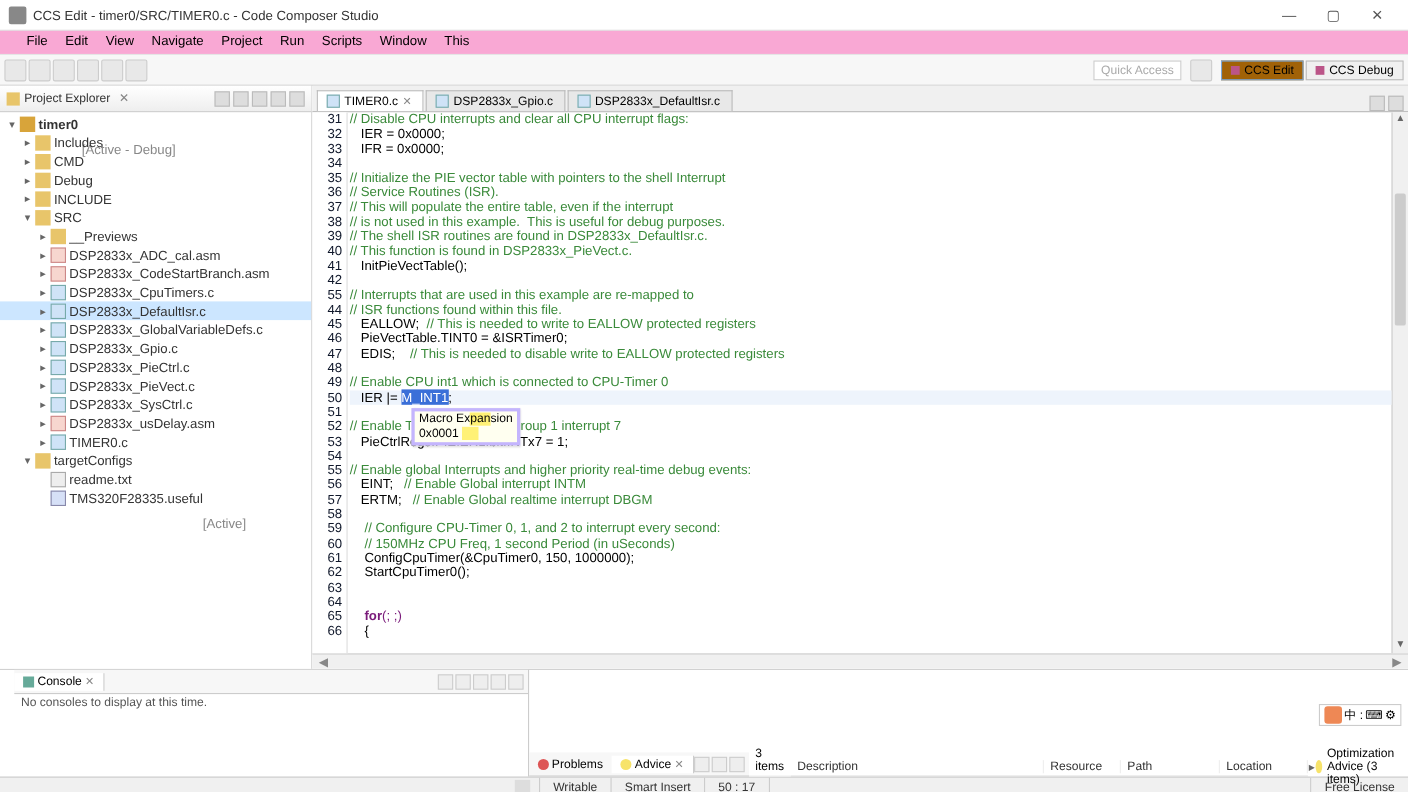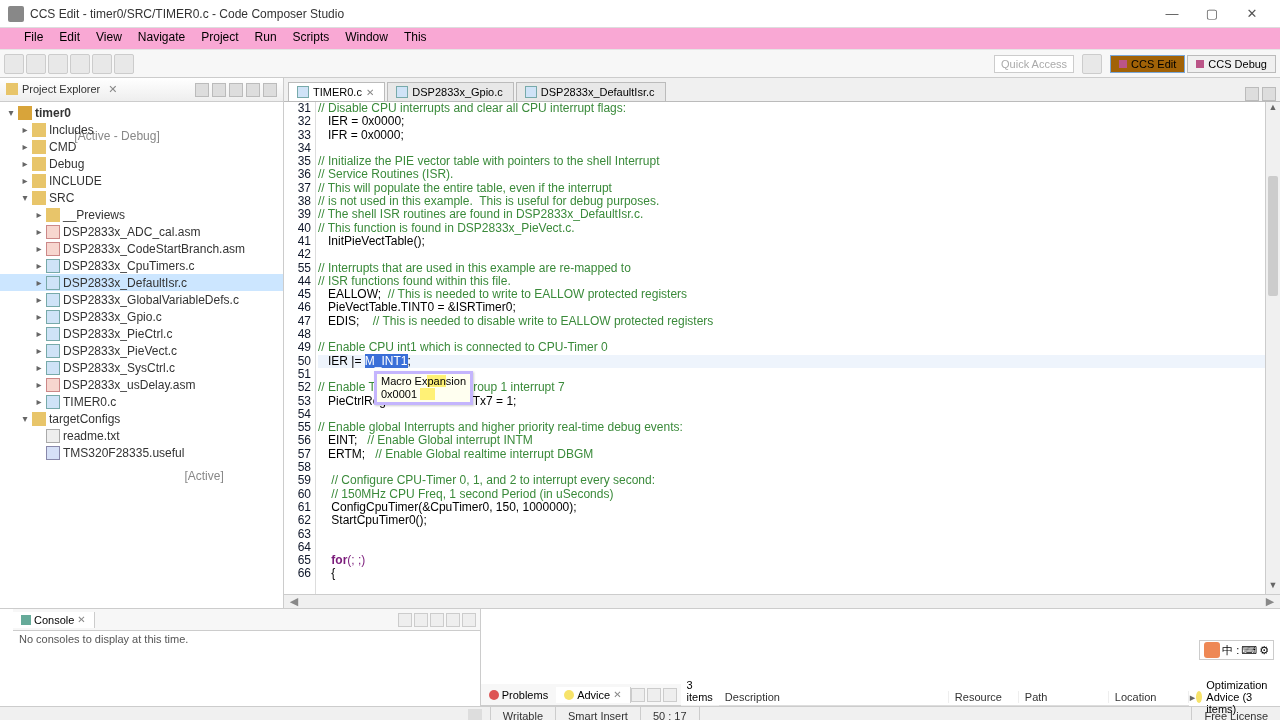--- a/index.html
+++ b/index.html
@@ -13,21 +13,21 @@
 .toolbar { height: 28px; background: #f7f7f7; border-bottom: 1px solid #ccc; display: flex; align-items: center; padding: 0 4px; gap: 2px; }
 .tbtn { width: 20px; height: 20px; background: #e8e8e8; border: 1px solid #ccc; border-radius: 2px; cursor: pointer; }
 .quick { margin-left: auto; font-size: 11px; color: #aaa; border: 1px solid #ccc; padding: 2px 6px; background: #fff; }
 .persp { display: flex; gap: 2px; margin-left: 6px; }
 .persp .pb { font-size: 11px; padding: 2px 8px; border: 1px solid #bbb; background: #f0f0f0; display: flex; align-items: center; gap: 4px; cursor: pointer; }
 .persp .pb.active { background: #a16207; border-color: #7aa7d8; }
 .persp .pb .dot { width: 8px; height: 8px; background: #b58; }
 .main { display: flex; height: 530px; }
 .sidebar { width: 284px; background: #fff; border-right: 1px solid #ccc; display: flex; flex-direction: column; }
 .viewheader { height: 24px; background: linear-gradient(#fff,#eee); border-bottom: 1px solid #ccc; display: flex; align-items: center; padding: 0 6px; font-size: 11px; color: #333; }
-.viewheader .title { display: flex; gap: 4px; }
+.viewheader .title { display: flex; align-items: center; gap: 4px; }
 .viewheader .x { margin-left: 4px; color: #888; cursor: pointer; }
 .viewheader .actions { margin-left: auto; display: flex; gap: 3px; }
 .viewheader .actions .a { width: 14px; height: 14px; background: #ddd; border: 1px solid #bbb; cursor: pointer; }
 .tree { flex: 1; overflow: auto; font-size: 12px; padding: 2px 0; }
 .tree .node { display: flex; align-items: center; height: 17px; padding-left: 4px; cursor: pointer; white-space: nowrap; }
 .tree .tw { width: 14px; text-align: center; color: #666; font-size: 10px; }
 .tree .ic { width: 14px; height: 14px; margin-right: 3px; display: inline-block; }
 .ic.proj { background: #d8a43a; }
 .ic.fold { background: #e8c56a; }
 .ic.cfile { background: #cfe3f7; border: 1px solid #7aa; }

